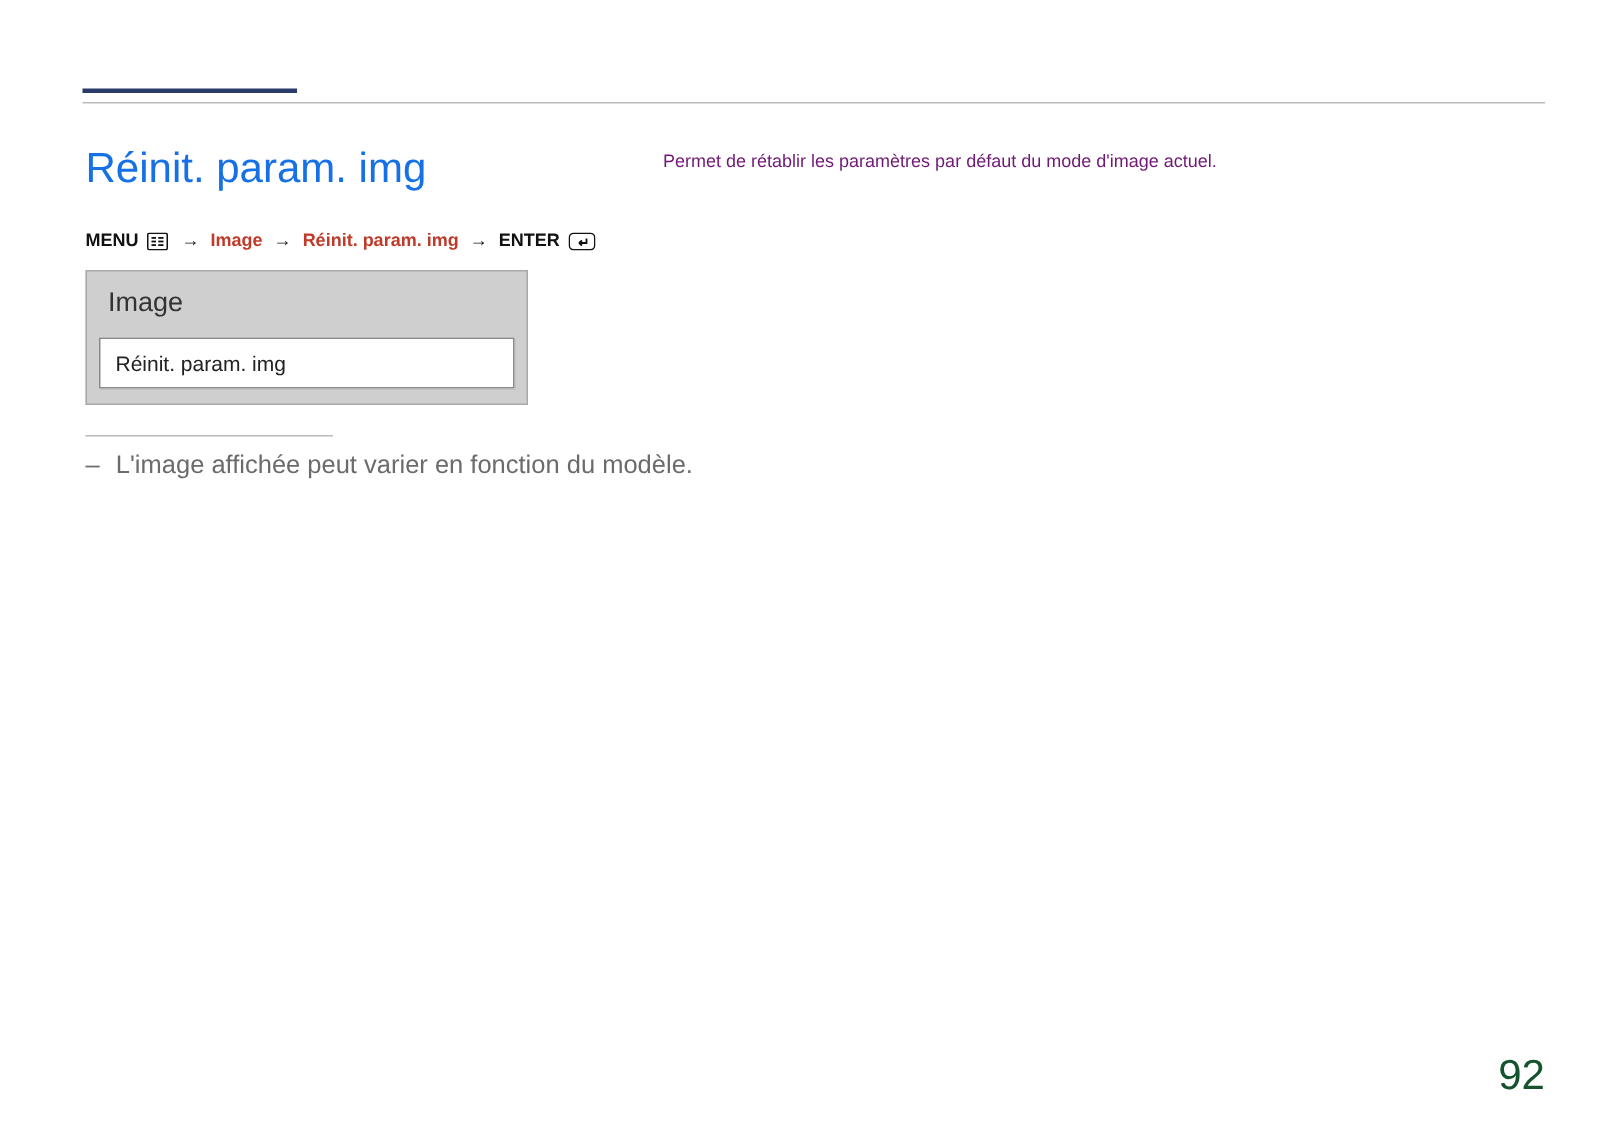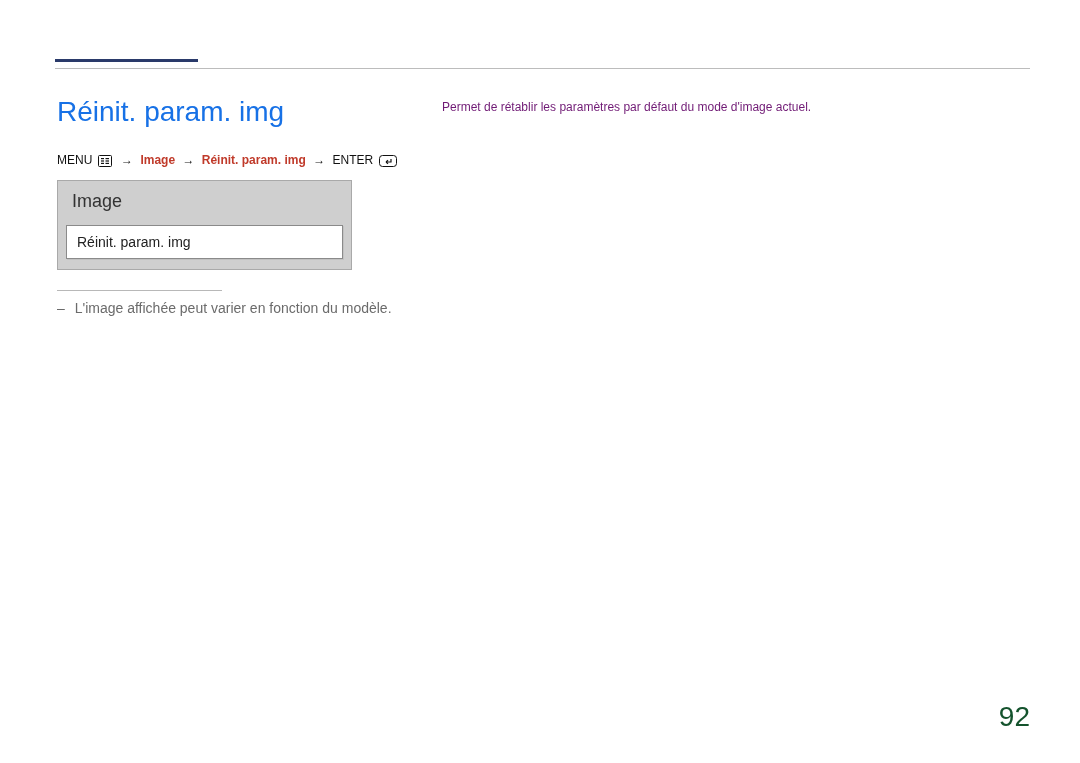--- a/index.html
+++ b/index.html
@@ -6,34 +6,34 @@
   html, body { width: 1080px; height: 763px; font-family: Arial, Helvetica, sans-serif; background: #fff; color: #222; }
   .page { position: relative; width: 1080px; height: 763px; }
 
   
   .top-rule { position: absolute; left: 55px; right: 50px; top: 68px; height: 1px; background: #bcbcbc; }
   .top-rule-bold { position: absolute; left: 55px; top: 59px; width: 143px; height: 3px; background: #2a3a6a; }
 
   .title { position: absolute; left: 57px; top: 96px; font-size: 28px; color: #1771e6; font-weight: 400; letter-spacing: 0; }
 
   .breadcrumb { position: absolute; left: 57px; top: 153px; font-size: 12px; color: #111; white-space: nowrap; }
-  .breadcrumb .label-menu { font-weight: 400; }
+  .breadcrumb .label-menu { font-weight: 700; }
   .breadcrumb .icon-menu { display: inline-flex; vertical-align: middle; margin: 0 2px; }
   .breadcrumb .arrow { margin: 0 4px; color: #111; }
   .breadcrumb .hl { color: #c03a2a; font-weight: 700; }
-  .breadcrumb .label-enter { font-weight: 400; }
+  .breadcrumb .label-enter { font-weight: 700; }
   .breadcrumb .icon-enter { display: inline-flex; vertical-align: middle; margin-left: 3px; }
 
   .panel { position: absolute; left: 57px; top: 180px; width: 295px; height: 90px; background: #cfcfcf; border: 1px solid #a9a9a9; }
   .panel-title { position: absolute; left: 14px; top: 10px; font-size: 18px; color: #333; }
   .panel-row { position: absolute; left: 8px; right: 8px; top: 44px; height: 34px; background: #fff; border: 1px solid #8a8a8a; box-shadow: inset 1px 1px 0 #fff, 1px 1px 0 rgba(0,0,0,.06); display: flex; align-items: center; padding: 0 10px; }
   .panel-row span { font-size: 14px; color: #222; }
 
   .hr-short { position: absolute; left: 57px; top: 290px; width: 165px; height: 1px; background: #b8b8b8; }
-  .footnote { position: absolute; left: 57px; top: 300px; font-size: 14px; color: #6b6b6b; }
+  .footnote { position: absolute; left: 57px; top: 300px; font-size: 17px; color: #6b6b6b; }
   .footnote .dash { margin-right: 6px; }
 
   .description { position: absolute; left: 442px; top: 100px; font-size: 12px; color: #701a75; }
 
   .page-number { position: absolute; right: 50px; bottom: 30px; font-size: 28px; color: #14532d; font-weight: 300; }
 </style>
 </head>
 <body>
 
 <div class="page">

